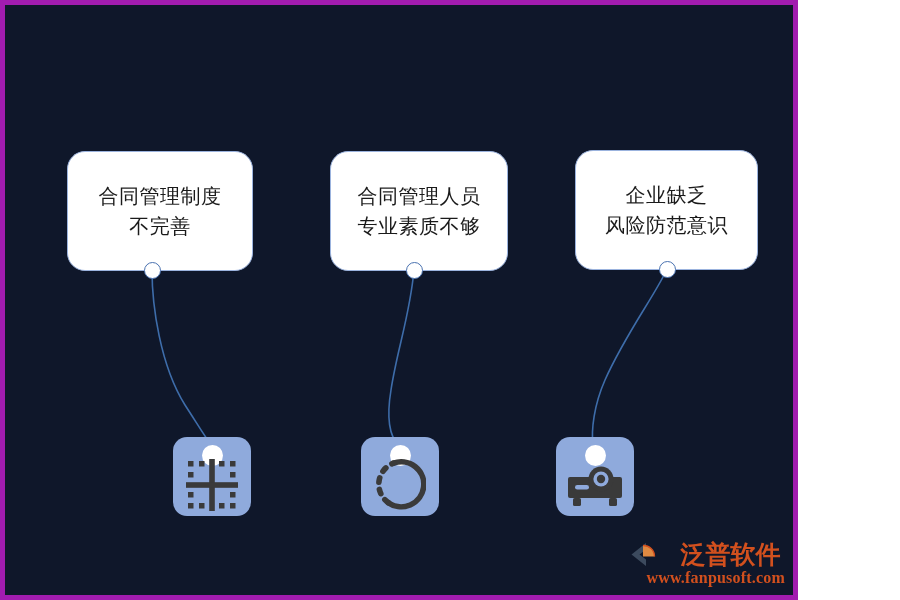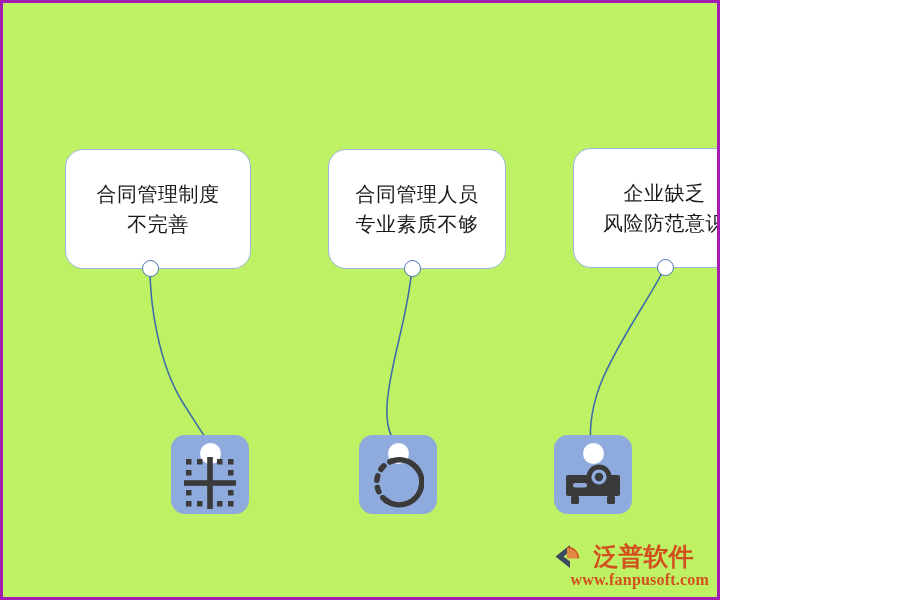--- a/index.html
+++ b/index.html
@@ -6,25 +6,25 @@
   html, body {
     margin: 0;
     padding: 0;
     background: #ffffff;
   }
   body {
     font-family: "Liberation Sans", "DejaVu Sans", sans-serif;
   }
   #canvas {
     position: relative;
-    width: 720px;
+    width: 798px;
     height: 600px;
-    background: #bef264;
-    box-sizing: border-box;
-    border: 3px solid #a21caf;
+    background: #0f172a;
+    box-sizing: border-box;
+    border: 5px solid #a21caf;
     overflow: hidden;
   }
 
   
   #wires {
     position: absolute;
     left: 0;
     top: 0;
     width: 900px;
     height: 600px;
@@ -94,21 +94,21 @@
     position: absolute;
     right: 8px;
     bottom: 8px;
     display: flex;
     flex-direction: column;
     align-items: flex-start;
   }
   .wm-row {
     display: flex;
     align-items: center;
-    gap: 9px;
+    gap: 20px;
   }
   .wm-word {
     font-family: "DejaVu Sans", "Liberation Sans", sans-serif;
     font-size: 25px;
     font-weight: bold;
     color: #D2501E;
     letter-spacing: 0px;
     line-height: 26px;
   }
   .wm-url {

